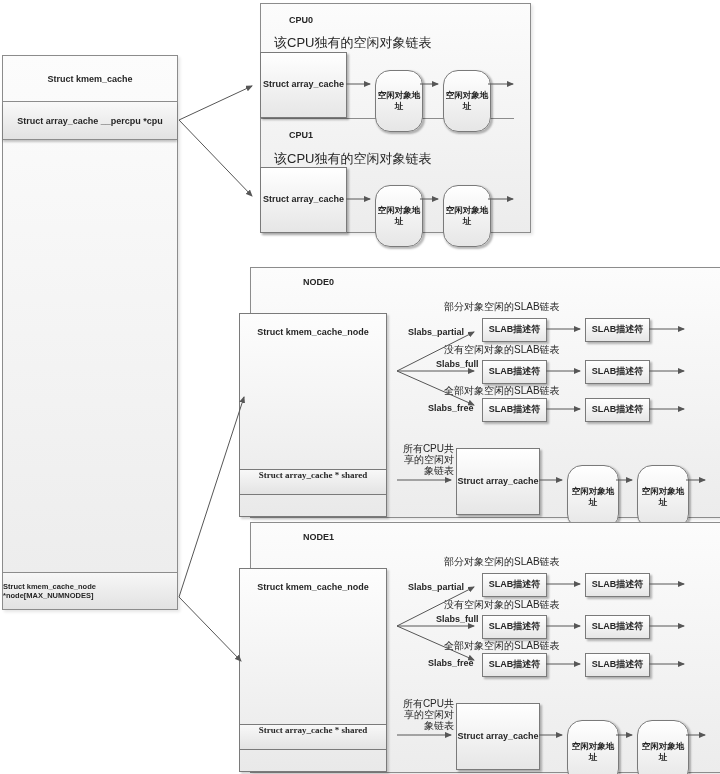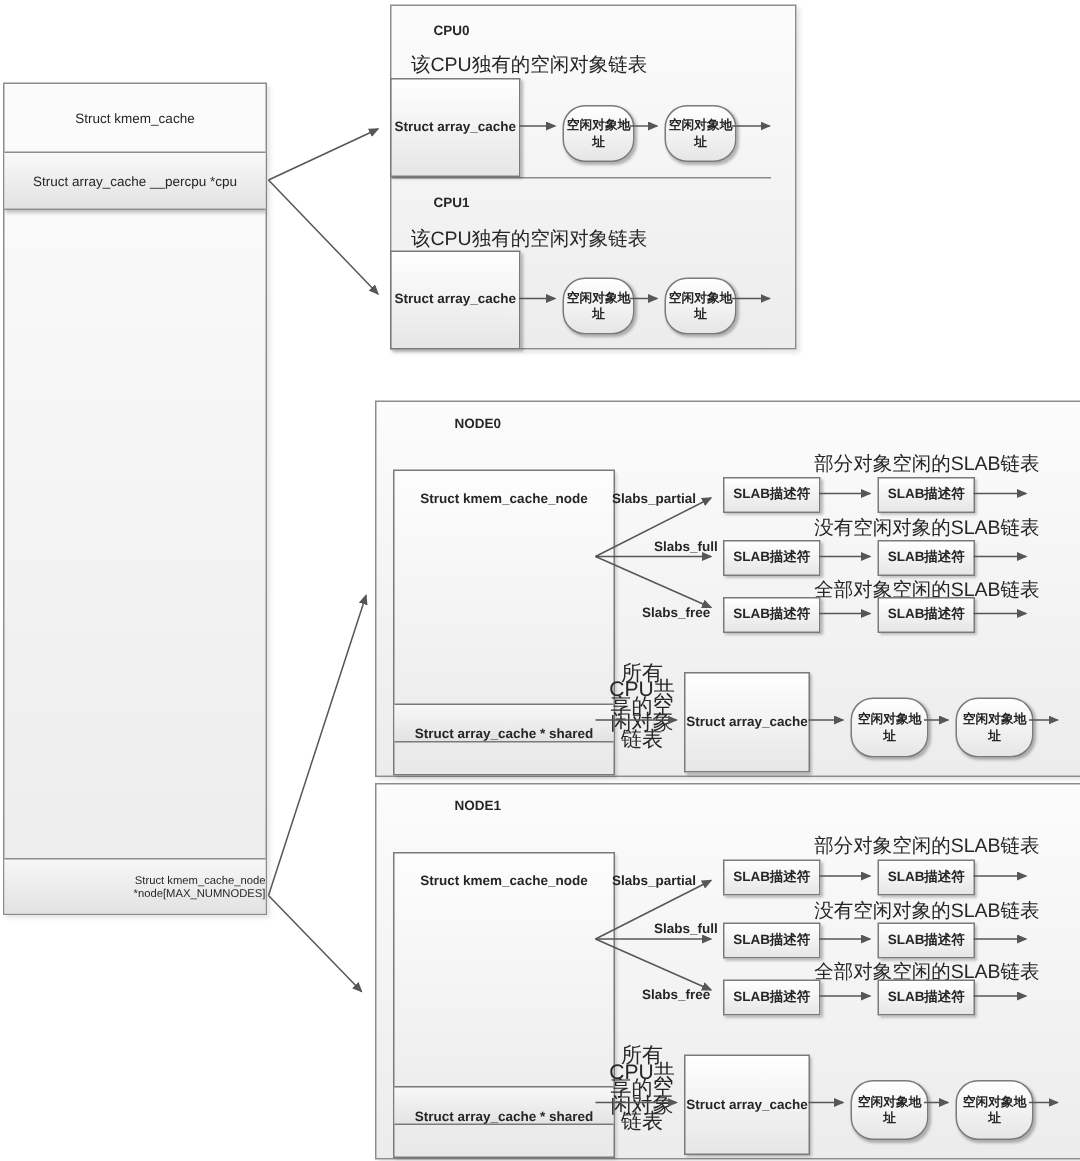--- a/index.html
+++ b/index.html
@@ -7,60 +7,60 @@
     position:relative;width:720px;height:774px;background:#ffffff;overflow:hidden;
     font-family:"Liberation Sans","DejaVu Sans",sans-serif;color:var(--text,#262626);
   }
   .panel{
     position:absolute;border:1px solid var(--panel_border,#8c8c8c);
     background:linear-gradient(var(--panel_fill_top,#fcfcfc),var(--panel_fill_bottom,#ececec));
     box-shadow:2px 2px 3px rgba(0,0,0,0.10);
   }
   .left-panel{left:2px;top:55px;width:174px;height:553px;}
   .lp-row{position:absolute;left:0;right:0;display:flex;align-items:center;justify-content:center;
-    text-align:right;font-weight:normal;font-size:9px;}
+    text-align:left;font-weight:bold;font-size:9px;}
   .lp-header{top:0;height:45px;border-bottom:1px solid var(--panel_border,#8c8c8c);}
   .lp-percpu{top:46px;height:37px;border-bottom:1px solid var(--panel_border,#8c8c8c);
     background:linear-gradient(#f9f9f9,#e2e2e2);box-shadow:0 2px 2px rgba(0,0,0,0.22);}
   .lp-node{bottom:0;height:36px;border-top:1px solid var(--panel_border,#8c8c8c);
     background:linear-gradient(#f7f7f7,#e2e2e2);font-size:7.5px;}
   .cpu-panel{left:260px;top:3px;width:269px;height:228px;}
   .cpu-sub{position:absolute;left:0;right:16px;}
   .cpu-sub-0{top:0;height:114px;border-bottom:1px solid var(--panel_border,#8c8c8c);}
   .cpu-sub-1{top:115px;bottom:0;}
   .sec-title{position:absolute;font-weight:bold;font-size:9px;white-space:nowrap;}
   .annot{position:absolute;font-size:13px;white-space:nowrap;}
   .sbox{
     position:absolute;border:1px solid var(--box_border,#7f7f7f);
     background:linear-gradient(var(--box_fill_top,#ffffff),var(--box_fill_bottom,#e6e6e6));
     box-shadow:1.5px 1.5px 2px rgba(0,0,0,0.28);
     display:flex;align-items:center;justify-content:center;text-align:center;
     font-weight:bold;font-size:9px;line-height:1.25;
   }
   .cache-box{width:85px;height:64px;}
-  .free-box{width:44px;height:28px;font-size:8.5px;padding:4px 1px;border-radius:15px;}
+  .free-box{width:44px;height:28px;font-size:8.5px;padding:16px 1px;border-radius:15px;}
   .slab-box{width:63px;height:22px;}
   .node-wrap{position:absolute;left:0;width:596px;height:252px;}
   .node-panel{left:250px;top:0;width:469px;height:249px;}
   .inner-box{
-    position:absolute;left:262px;top:46px;width:146px;height:202px;
+    position:absolute;left:239px;top:46px;width:146px;height:202px;
     border:1px solid var(--box_border,#7f7f7f);
     background:linear-gradient(#fdfdfd,#e9e9e9);box-shadow:1.5px 1.5px 2px rgba(0,0,0,0.18);
   }
   .inner-label{position:absolute;top:13px;left:0;right:0;text-align:center;font-weight:bold;font-size:9px;}
   .shared-row{
     position:absolute;left:0;right:0;top:155px;height:24px;
     border-top:1px solid var(--box_border,#7f7f7f);border-bottom:1px solid var(--box_border,#7f7f7f);
     background:linear-gradient(#f8f8f8,#e3e3e3);
-    display:flex;align-items:flex-end;justify-content:center;font-weight:bold;font-size:9px;
-  }
-  .heading{position:absolute;left:493px;width:200px;text-align:right;font-size:13px;white-space:nowrap;}
+    display:flex;align-items:flex-start;justify-content:center;font-weight:bold;font-size:9px;font-family:Liberation Serif, serif;
+  }
+  .heading{position:absolute;left:444px;width:200px;text-align:left;font-size:10px;white-space:nowrap;}
   .ptr{position:absolute;font-weight:bold;font-size:9px;white-space:nowrap;}
-  .shared-annot{position:absolute;left:402px;width:52px;top:176px;text-align:center;
-    font-size:14px;line-height:11px;white-space:normal;}
+  .shared-annot{position:absolute;left:402px;width:52px;top:176px;text-align:right;
+    font-size:10px;line-height:11px;white-space:normal;}
   .arrows{position:absolute;left:0;top:0;z-index:20;pointer-events:none;}
   .arrows path{stroke:var(--arrow,#565656);stroke-width:1;fill:none;}
   #ah path{fill:var(--arrow,#565656);stroke:none;}
 </style>
 </head>
 <body>
 
 <div class="stage">
 
   <div class="panel left-panel">

